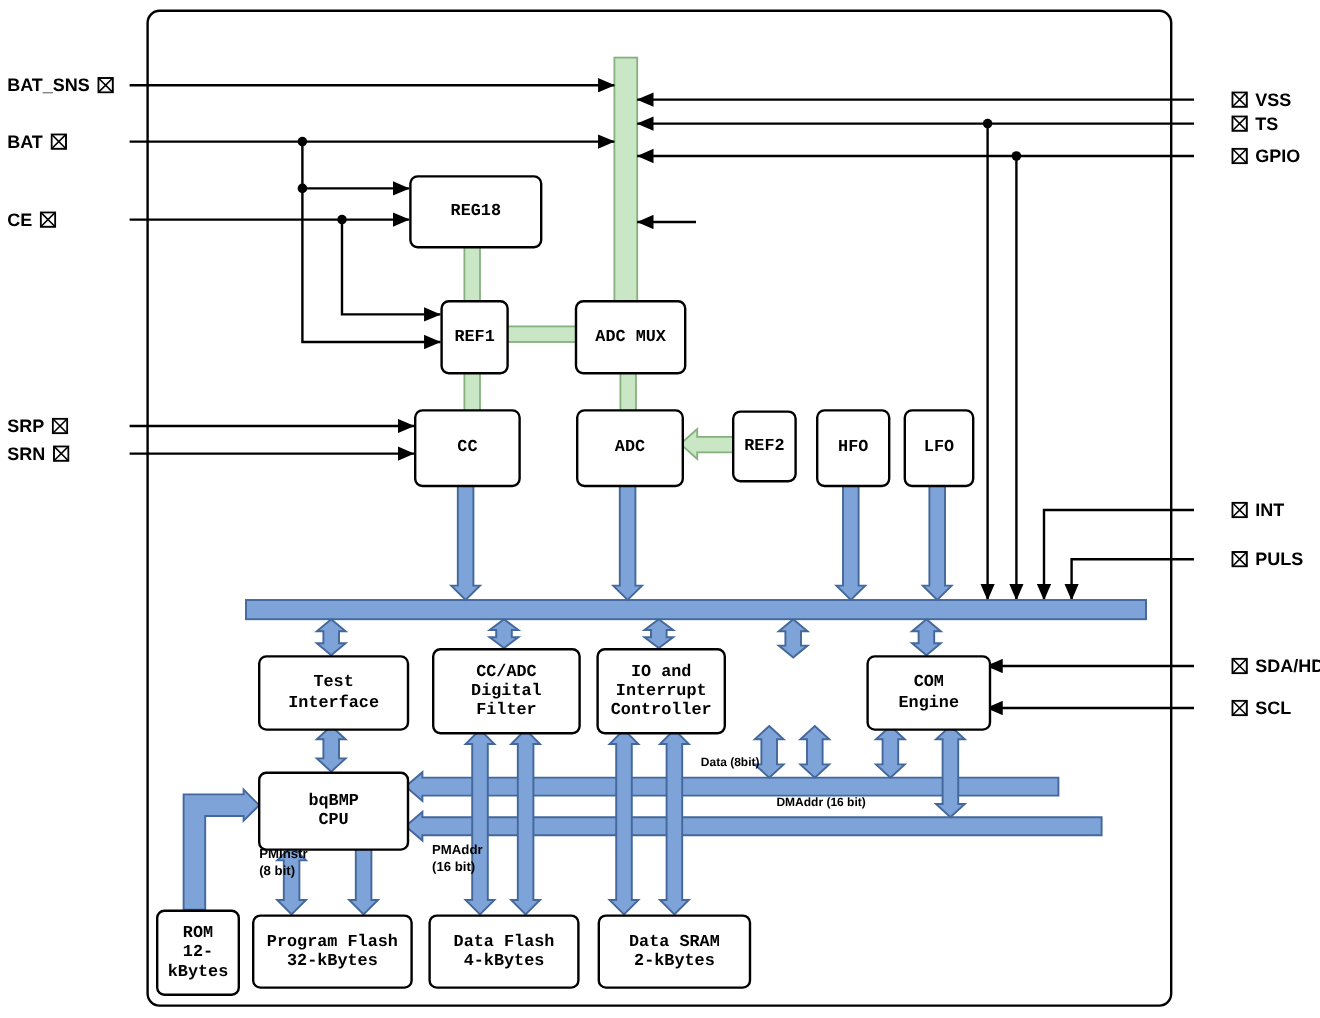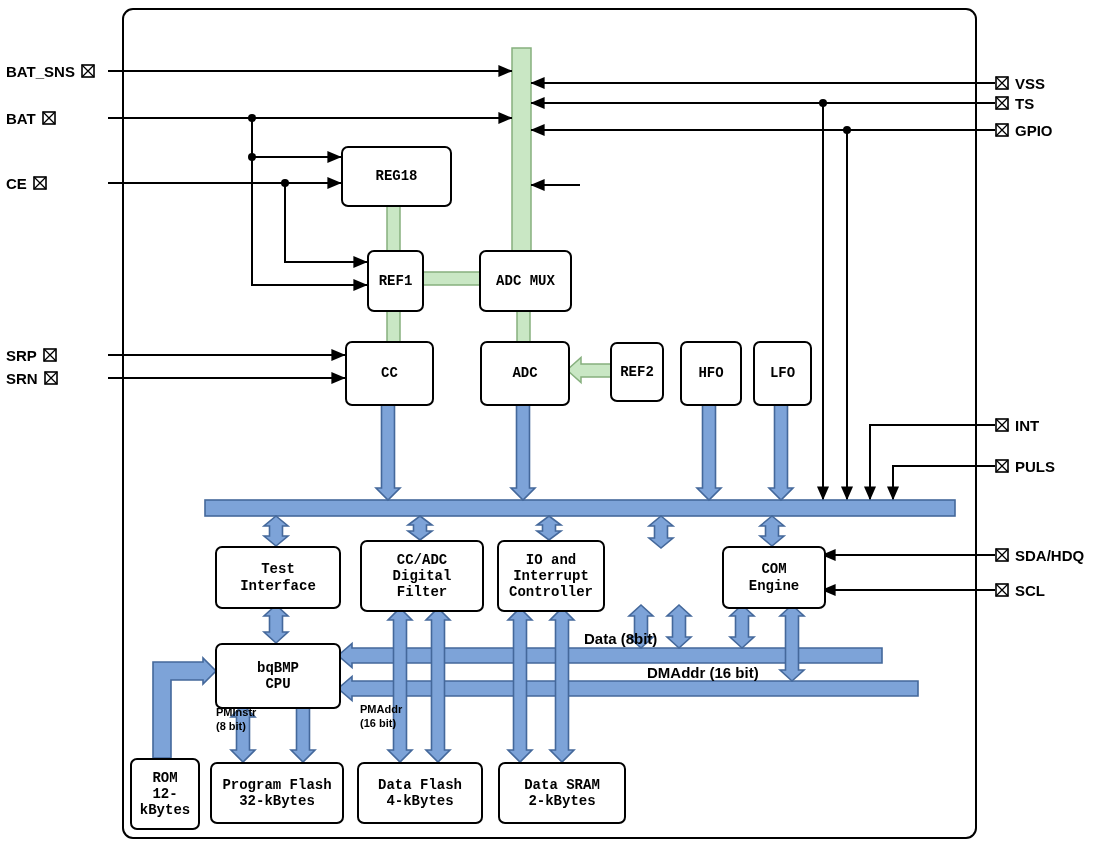--- a/index.html
+++ b/index.html
@@ -11,23 +11,23 @@
   .dot{fill:#000;}
   .green{fill:#c9e7c4;stroke:#86b07e;stroke-width:1.5;}
   .blue{fill:#7da3d8;stroke:#44689b;stroke-width:1.6;}
   .block{position:absolute;background:#fff;border:2px solid #000;border-radius:7px;
          display:flex;align-items:center;justify-content:center;text-align:center;
          font-weight:bold;font-size:14px;line-height:1.15;z-index:3;}
   .block span{white-space:pre-line;padding:2px;font-family:Liberation Mono, monospace;}
   .pin{position:absolute;height:18px;display:flex;align-items:center;gap:6px;
        font-weight:bold;font-size:15px;z-index:3;}
   .pin.left{left:6px;width:101px;justify-content:flex-start;}
-  .pin.right{left:995px;}
+  .pin.right{left:1026px;}
   .pin svg{flex-shrink:0;}
-  .buslabel{position:absolute;font-weight:bold;font-size:15px;line-height:1.25;
+  .buslabel{position:absolute;font-weight:bold;font-size:10px;line-height:1.25;
             white-space:pre-line;z-index:4;}
   .buslabel.small{font-size:11px;margin-left:44px;}
 </style>
 </head>
 <body>
 
 <div id="stage">
 
   <svg id="wires" width="1100" height="848" viewBox="0 0 1100 848">
     <defs>

